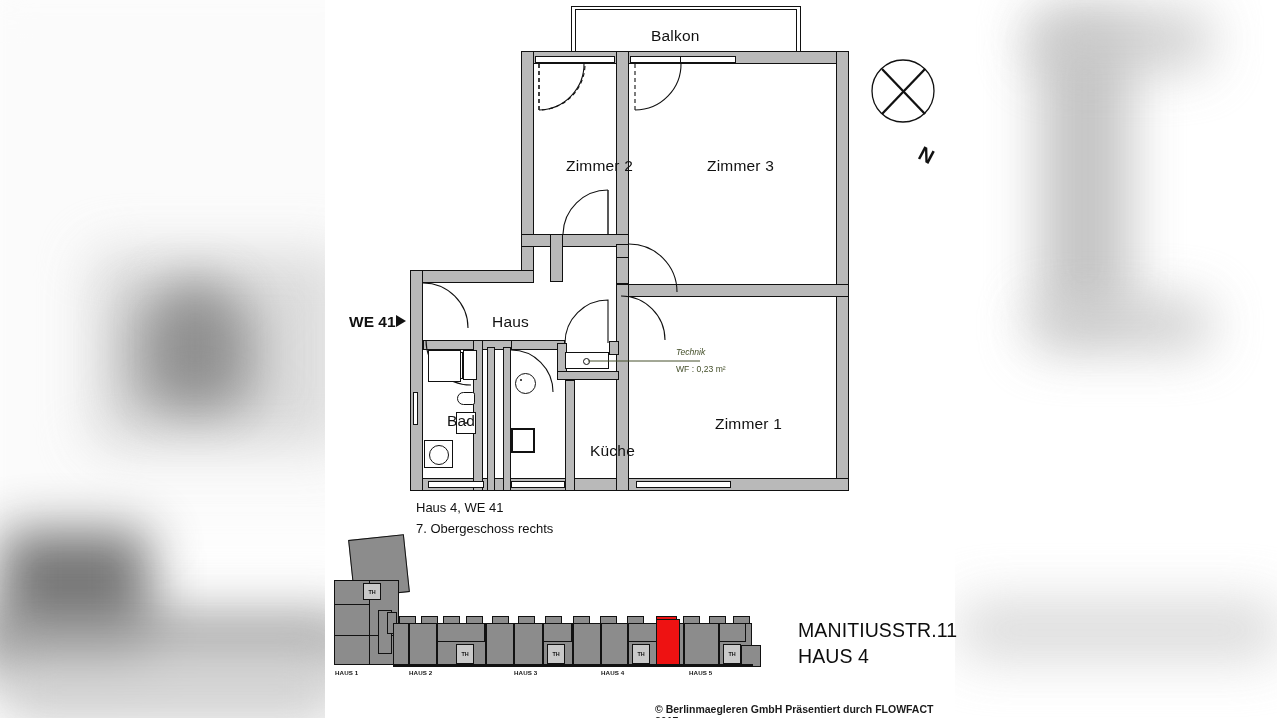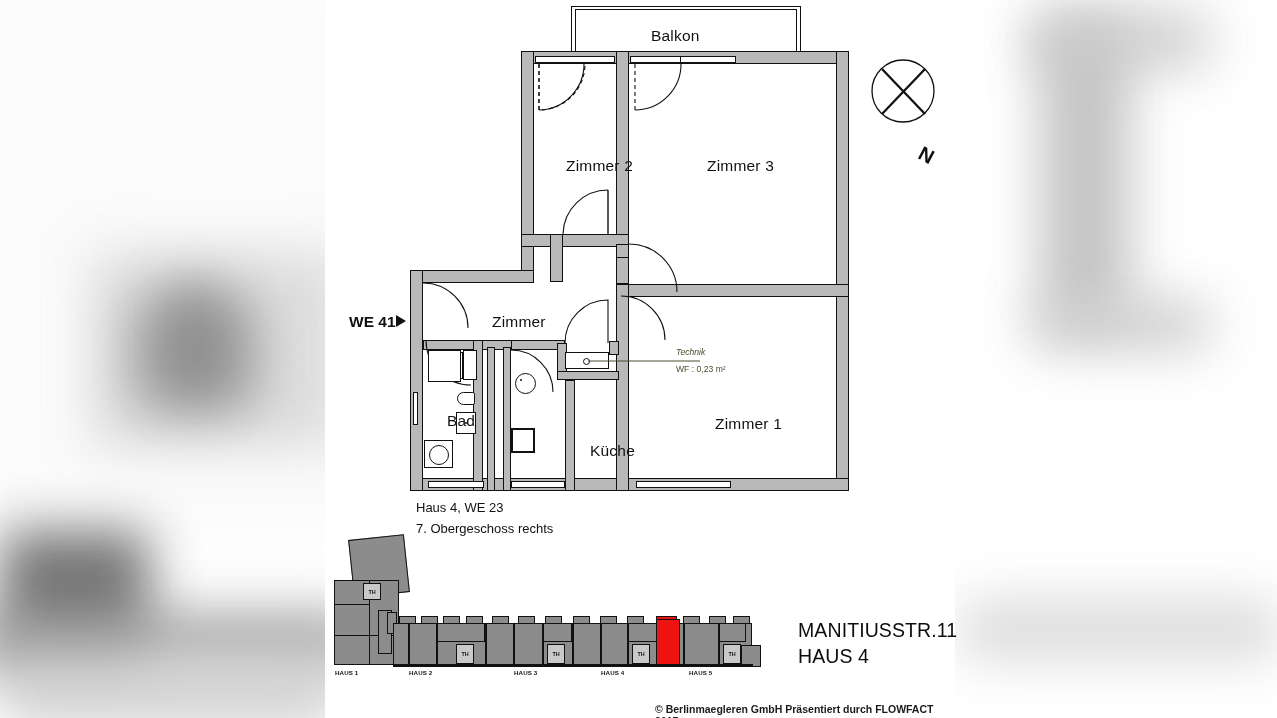--- a/index.html
+++ b/index.html
@@ -157,31 +157,31 @@
   <div style="position:absolute;left:258px;top:358px;width:5px;height:5px;border:1px solid #111;border-radius:50%;"></div>
   <svg width="120" height="30" style="left:263px;top:348px;">
     <line x1="0" y1="13" x2="112" y2="13" stroke="#46512c" stroke-width="1"></line>
     <line x1="30" y1="13" x2="30" y2="29" stroke="#46512c" stroke-width="0"></line>
   </svg>
   <div class="technik" style="left:351px;top:347px;font-style:italic;">Technik</div>
   <div class="technik" style="left:351px;top:364px;">WF : 0,23 m²</div>
 
   <div class="lbl rname" style="left:241px;top:157px;">Zimmer 2</div>
   <div class="lbl rname" style="left:382px;top:157px;">Zimmer 3</div>
-  <div class="lbl rname" style="left:167px;top:313px;">Zimmer</div>
+  <div class="lbl rname" style="left:167px;top:313px;">Haus</div>
   <div class="lbl rname" style="left:122px;top:412px;">Bad</div>
   <div class="lbl rname" style="left:265px;top:442px;">Küche</div>
   <div class="lbl rname" style="left:390px;top:415px;">Zimmer 1</div>
 
   <div class="lbl" style="left:24px;top:313px;font-size:15.5px;font-weight:bold;">WE 41</div>
   <svg width="16" height="16" style="left:71px;top:315px;">
     <polygon points="0,0 10,6 0,12" fill="#111"></polygon>
   </svg>
 
-  <div class="caption" style="left:91px;top:500px;">Haus 4, WE 23</div>
+  <div class="caption" style="left:91px;top:500px;">Haus 4, WE 41</div>
   <div class="caption" style="left:91px;top:521px;">7. Obergeschoss rechts</div>
 
   <svg width="70" height="70" style="left:545px;top:58px;">
     <circle cx="33" cy="33" r="31" fill="none" stroke="#111" stroke-width="1.3"></circle>
     <line x1="12" y1="11" x2="55" y2="56" stroke="#111" stroke-width="2.3"></line>
     <line x1="55" y1="11" x2="12" y2="56" stroke="#111" stroke-width="2.3"></line>
   </svg>
   <div class="lbl" style="left:594px;top:144px;font-size:20px;font-weight:bold;transform:rotate(28deg);">N</div>
 
   <div id="siteplan" style="position:absolute;left:0;top:530px;width:630px;height:165px;">

